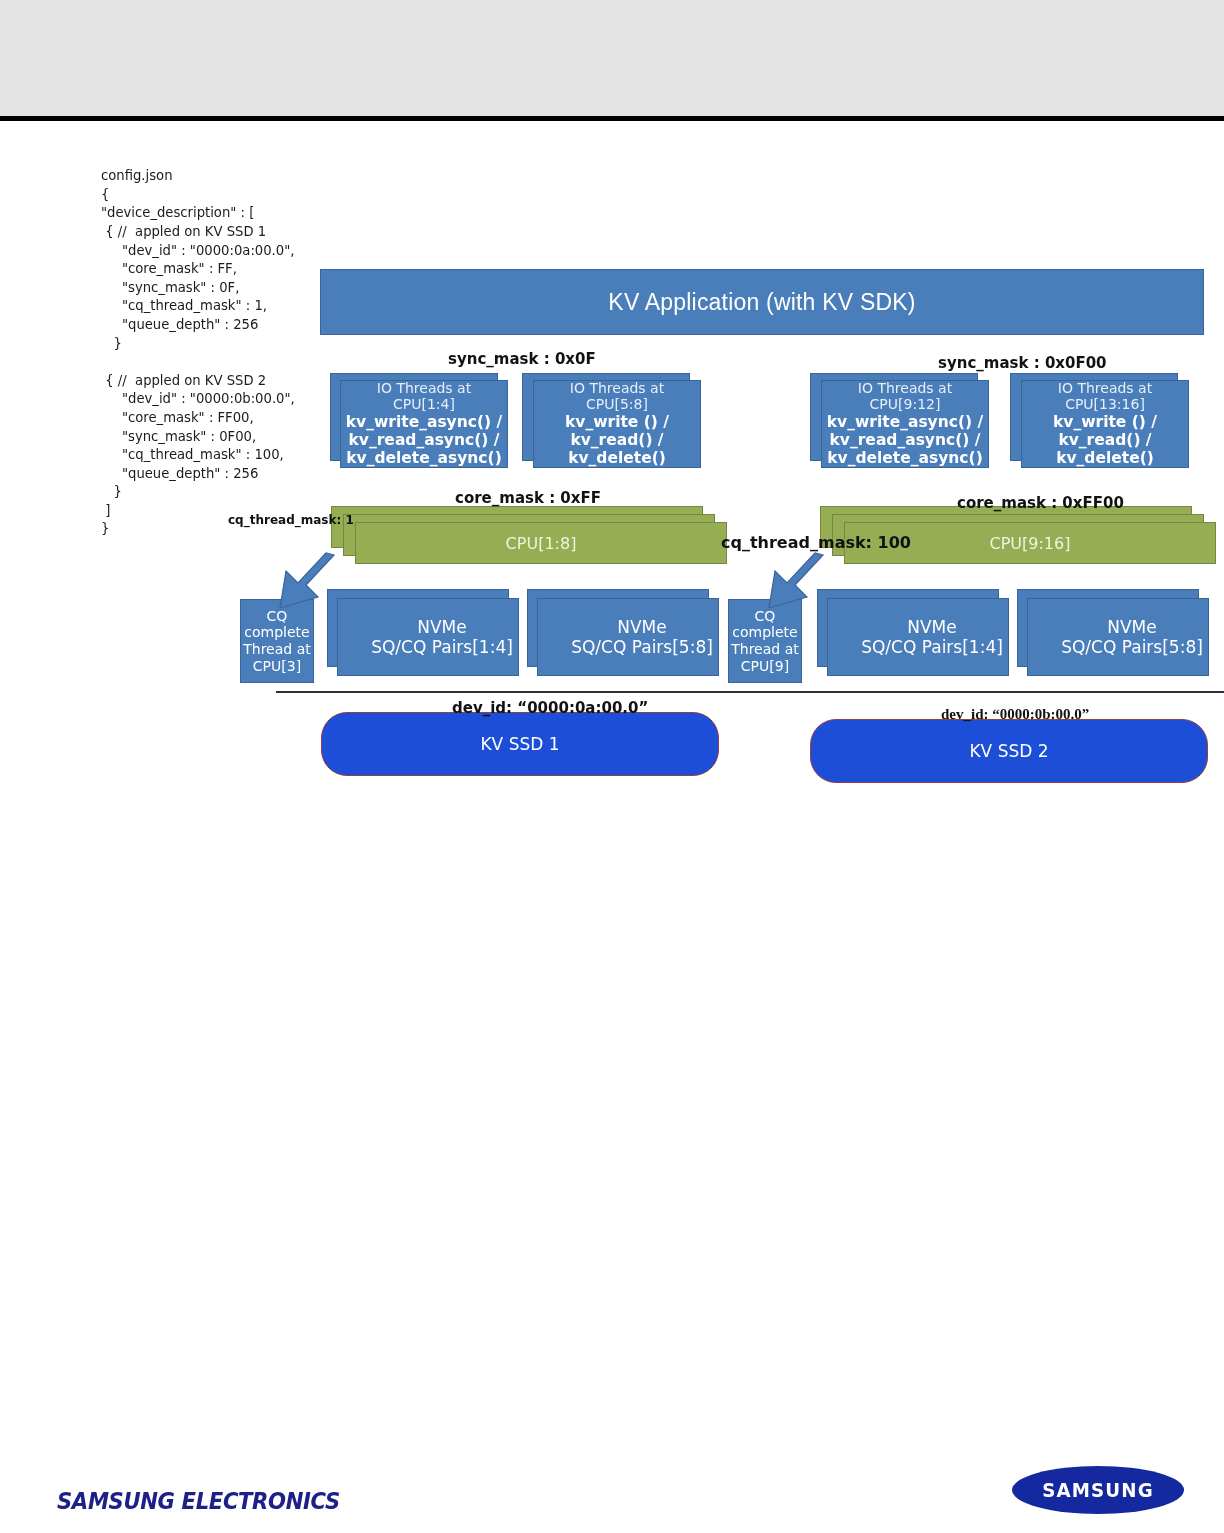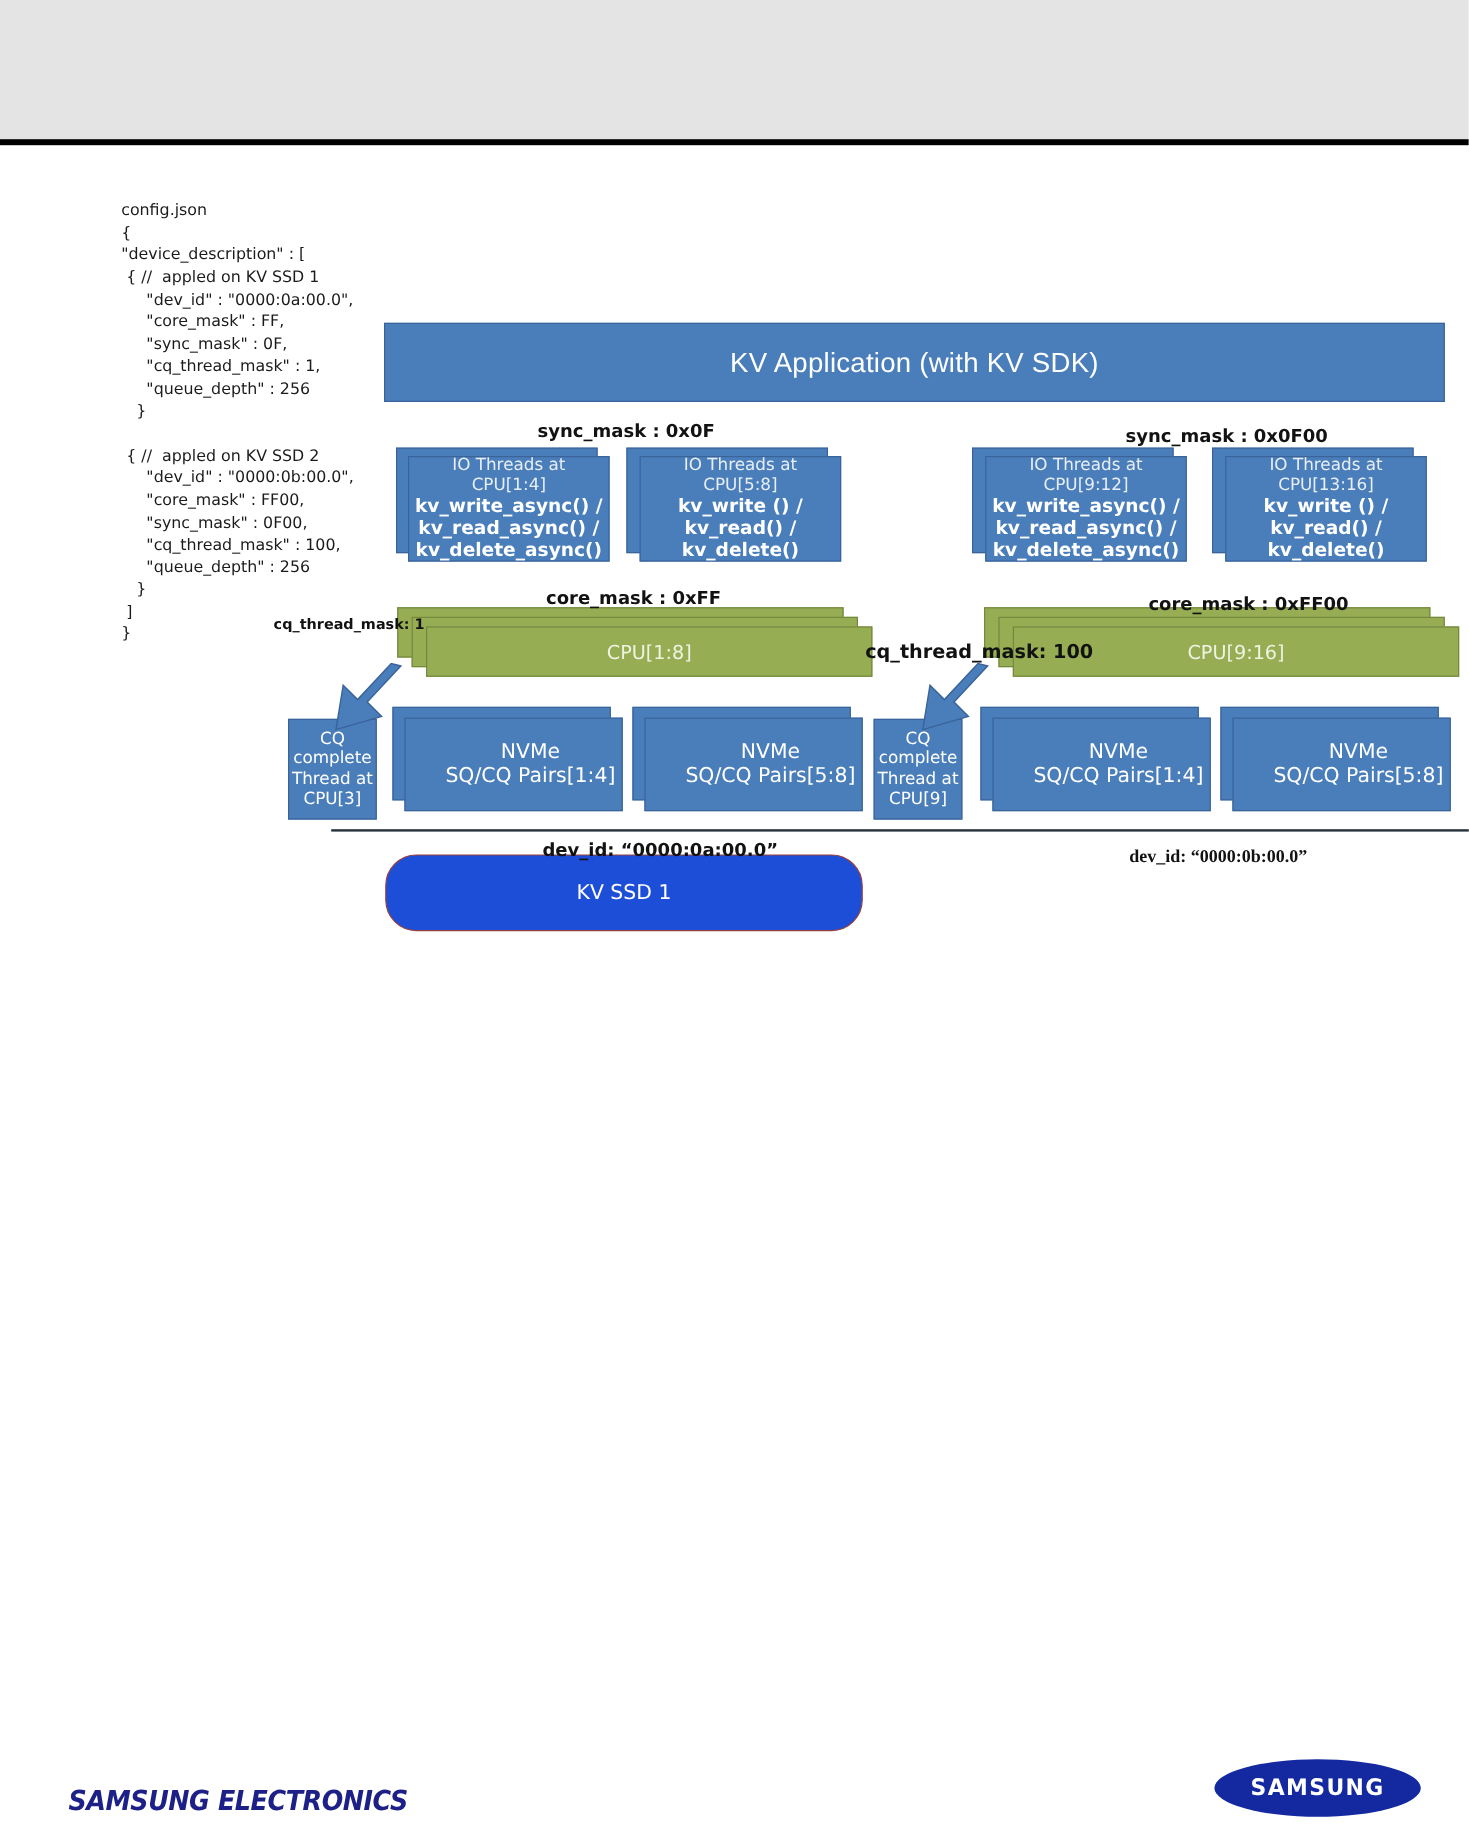--- a/index.html
+++ b/index.html
@@ -330,20 +330,23 @@
   </div>
 
   <div id="ssd-divider"></div>
 
   <div class="anno" style="left:408px; top:578px;">dev_id: “0000:0a:00.0”</div>
   <div class="anno" style="left:897px; top:585px;font-family:Liberation Serif, serif;">dev_id: “0000:0b:00.0”</div>
 
   <div class="box red ssd-box" style="left:277px; top:591px;">
     <span>KV  SSD 1</span>
   </div>
+  <div class="box red ssd-box" style="left:766px; top:598px;">
+    <span>KV  SSD 2</span>
+  </div>
 
 </div>
 
 <div id="footer-text">SAMSUNG ELECTRONICS</div>
 <div id="samsung-logo">
   <div id="samsung-ellipse"></div>
   <div id="samsung-wordmark">SAMSUNG</div>
 </div>
 
 </body></html>

